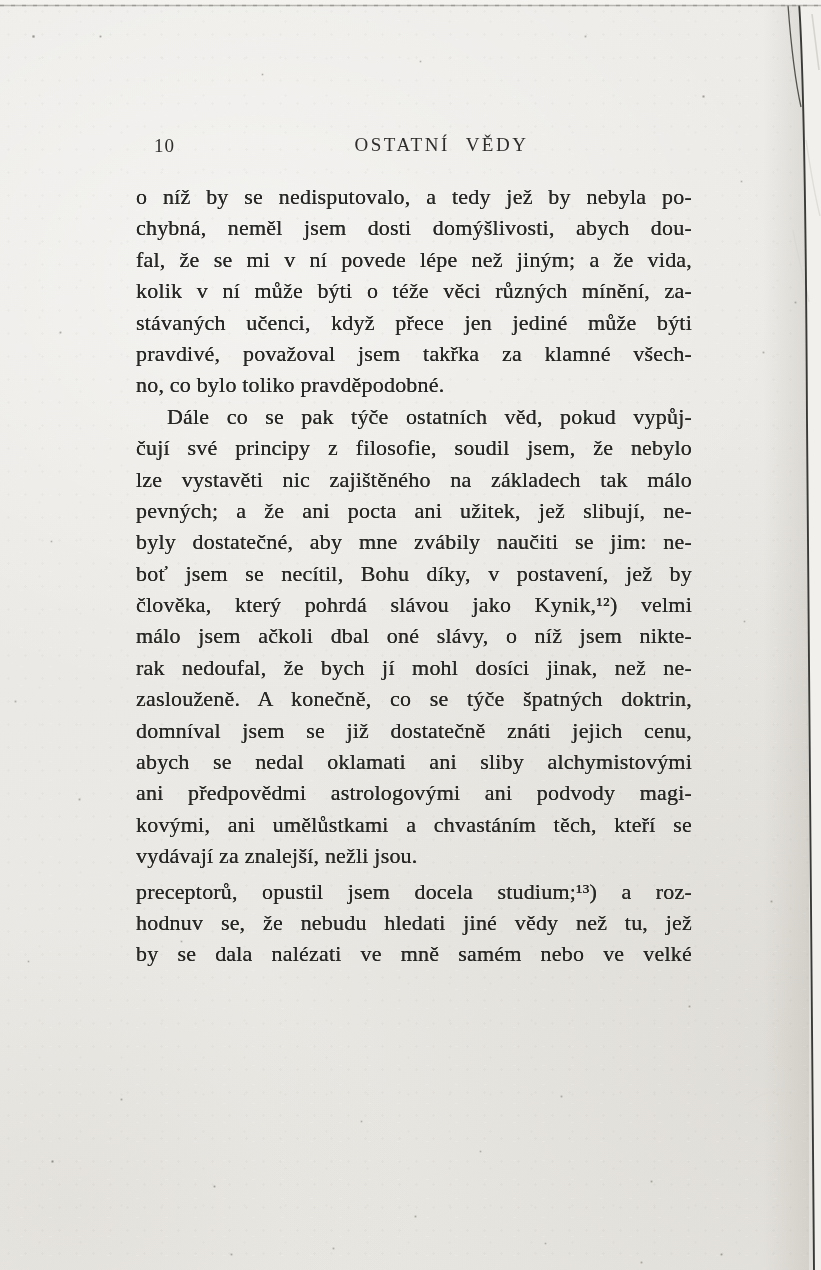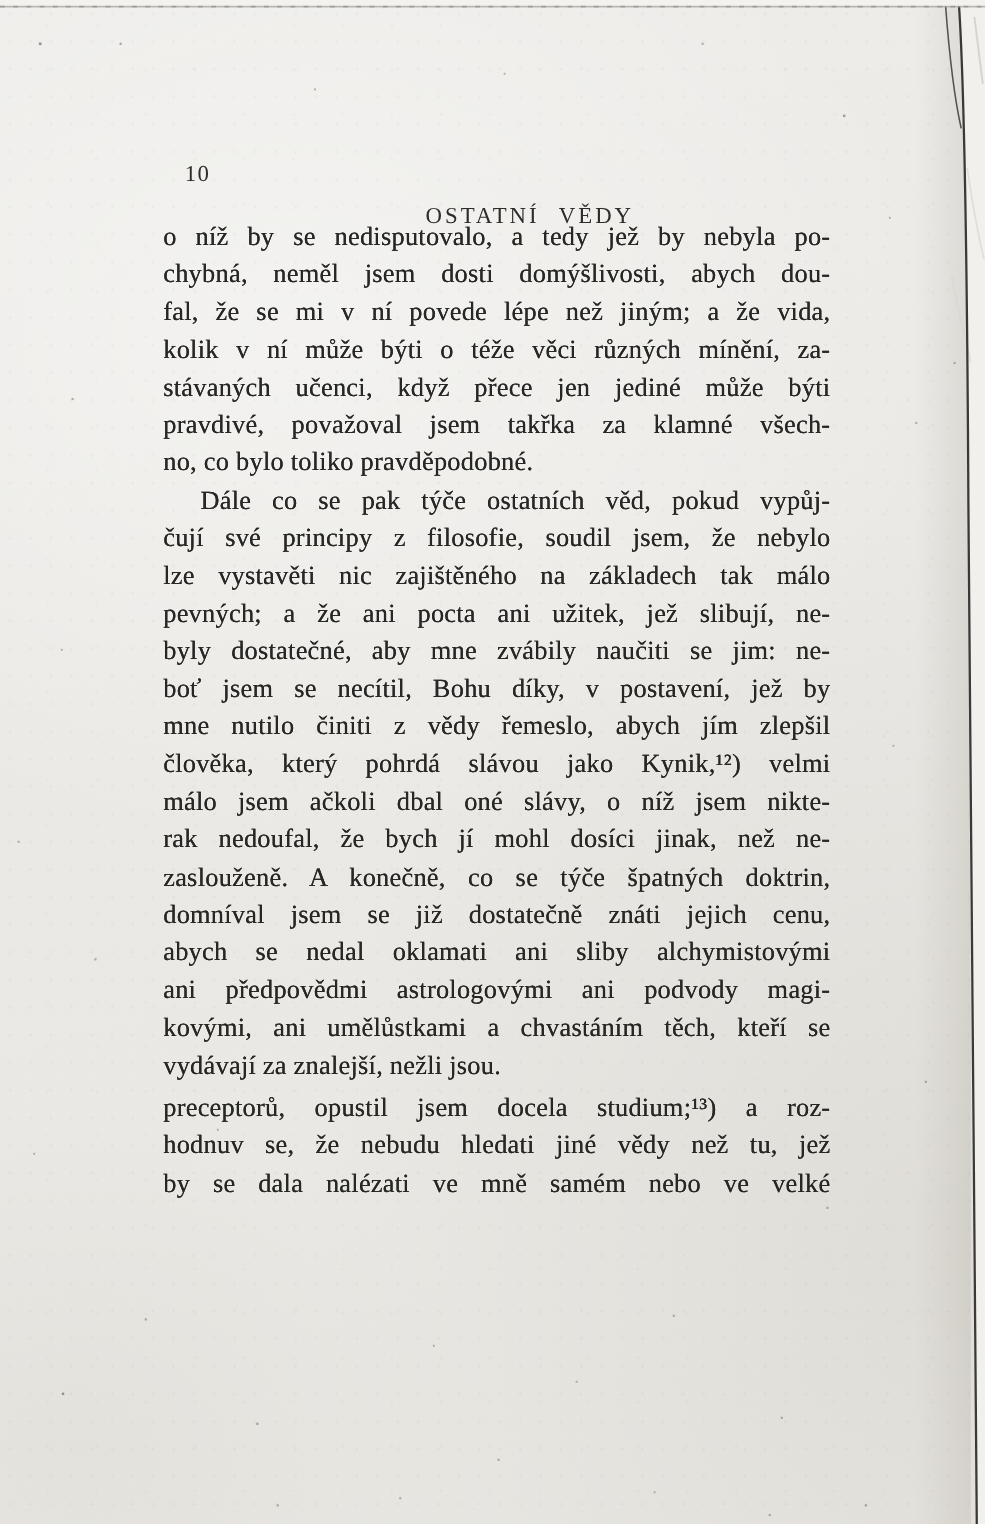--- a/index.html
+++ b/index.html
@@ -50,21 +50,21 @@
   }
 
   
   .curl-shade { position:absolute; right:12px; top:0; width:46px; height:100%; pointer-events:none;
     background:linear-gradient(to right, rgba(180,176,168,0), rgba(175,171,162,0.28)); }
 
   .running-head { position:absolute; top:134px; left:0; width:100%; height:26px;
     font-size:19px; color:#2e2d2b; }
   .page-num { position:absolute; left:154px; top:1px; letter-spacing:1px; }
   .head-title { position:absolute; left:50%; transform:translateX(-50%) translateX(31px);
-    letter-spacing:2.5px; word-spacing:9px; white-space:nowrap; top:0;margin-top:36px; }
+    letter-spacing:2.5px; word-spacing:9px; white-space:nowrap; top:0; }
 
   .text-block { position:absolute; left:136px; top:181px; width:556px; }
   .paragraph { margin:0; }
   .paragraph.spaced { margin-top:4px; }
   .line {
     font-size:22px; line-height:31.4px; height:31.4px; overflow:hidden;
     text-align:justify; text-align-last:justify;
     text-shadow:0 0 0.55px currentColor;
     letter-spacing:0.2px;
   }
@@ -97,21 +97,20 @@
         <div class="line">pravdivé, považoval jsem takřka za klamné všech-</div>
         <div class="line lastline">no, co bylo toliko pravděpodobné.</div>
       </div>
       <div class="paragraph">
         <div class="line firstindent">Dále co se pak týče ostatních věd, pokud vypůj-</div>
         <div class="line">čují své principy z filosofie, soudil jsem, že nebylo</div>
         <div class="line">lze vystavěti nic zajištěného na základech tak málo</div>
         <div class="line">pevných; a že ani pocta ani užitek, jež slibují, ne-</div>
         <div class="line">byly dostatečné, aby mne zvábily naučiti se jim: ne-</div>
         <div class="line">boť jsem se necítil, Bohu díky, v postavení, jež by</div>
-        <div class="line">mne nutilo činiti z vědy řemeslo, abych jím zlepšil</div>
         <div class="line">člověka, který pohrdá slávou jako Kynik,¹²) velmi</div>
         <div class="line">málo jsem ačkoli dbal oné slávy, o níž jsem nikte-</div>
         <div class="line">rak nedoufal, že bych jí mohl dosíci jinak, než ne-</div>
         <div class="line">zaslouženě. A konečně, co se týče špatných doktrin,</div>
         <div class="line">domníval jsem se již dostatečně znáti jejich cenu,</div>
         <div class="line">abych se nedal oklamati ani sliby alchymistovými</div>
         <div class="line">ani předpovědmi astrologovými ani podvody magi-</div>
         <div class="line">kovými, ani umělůstkami a chvastáním těch, kteří se</div>
         <div class="line lastline">vydávají za znalejší, nežli jsou.</div>
       </div>

